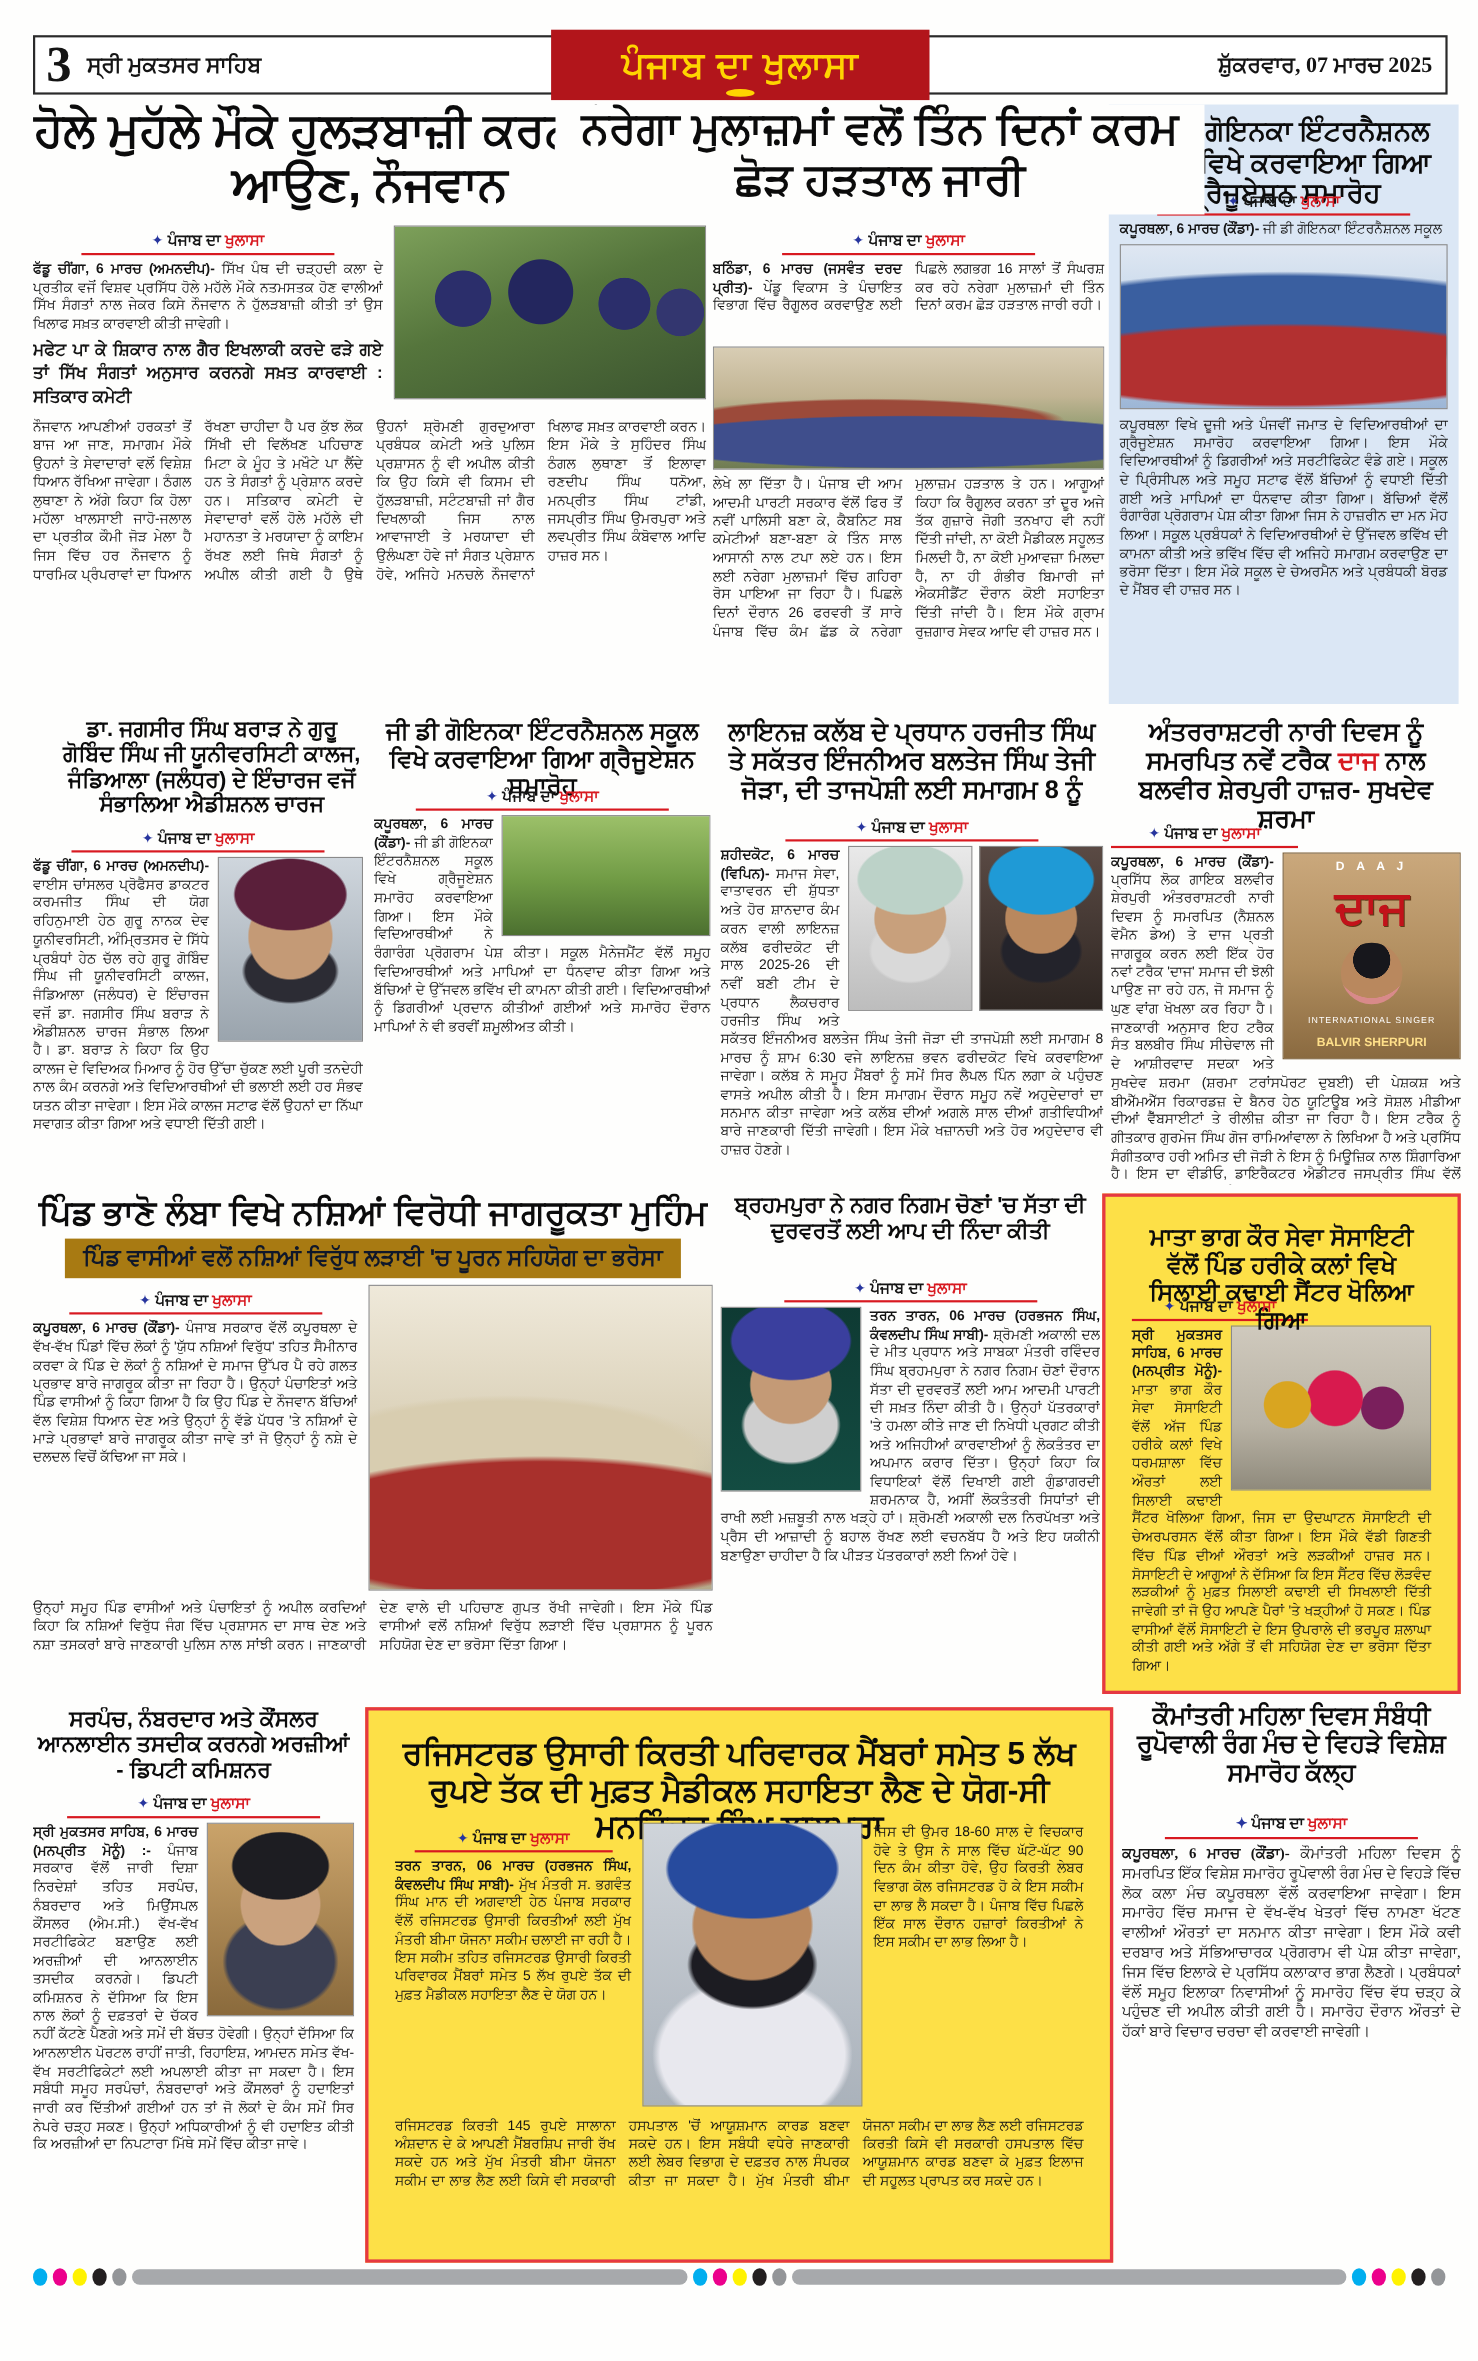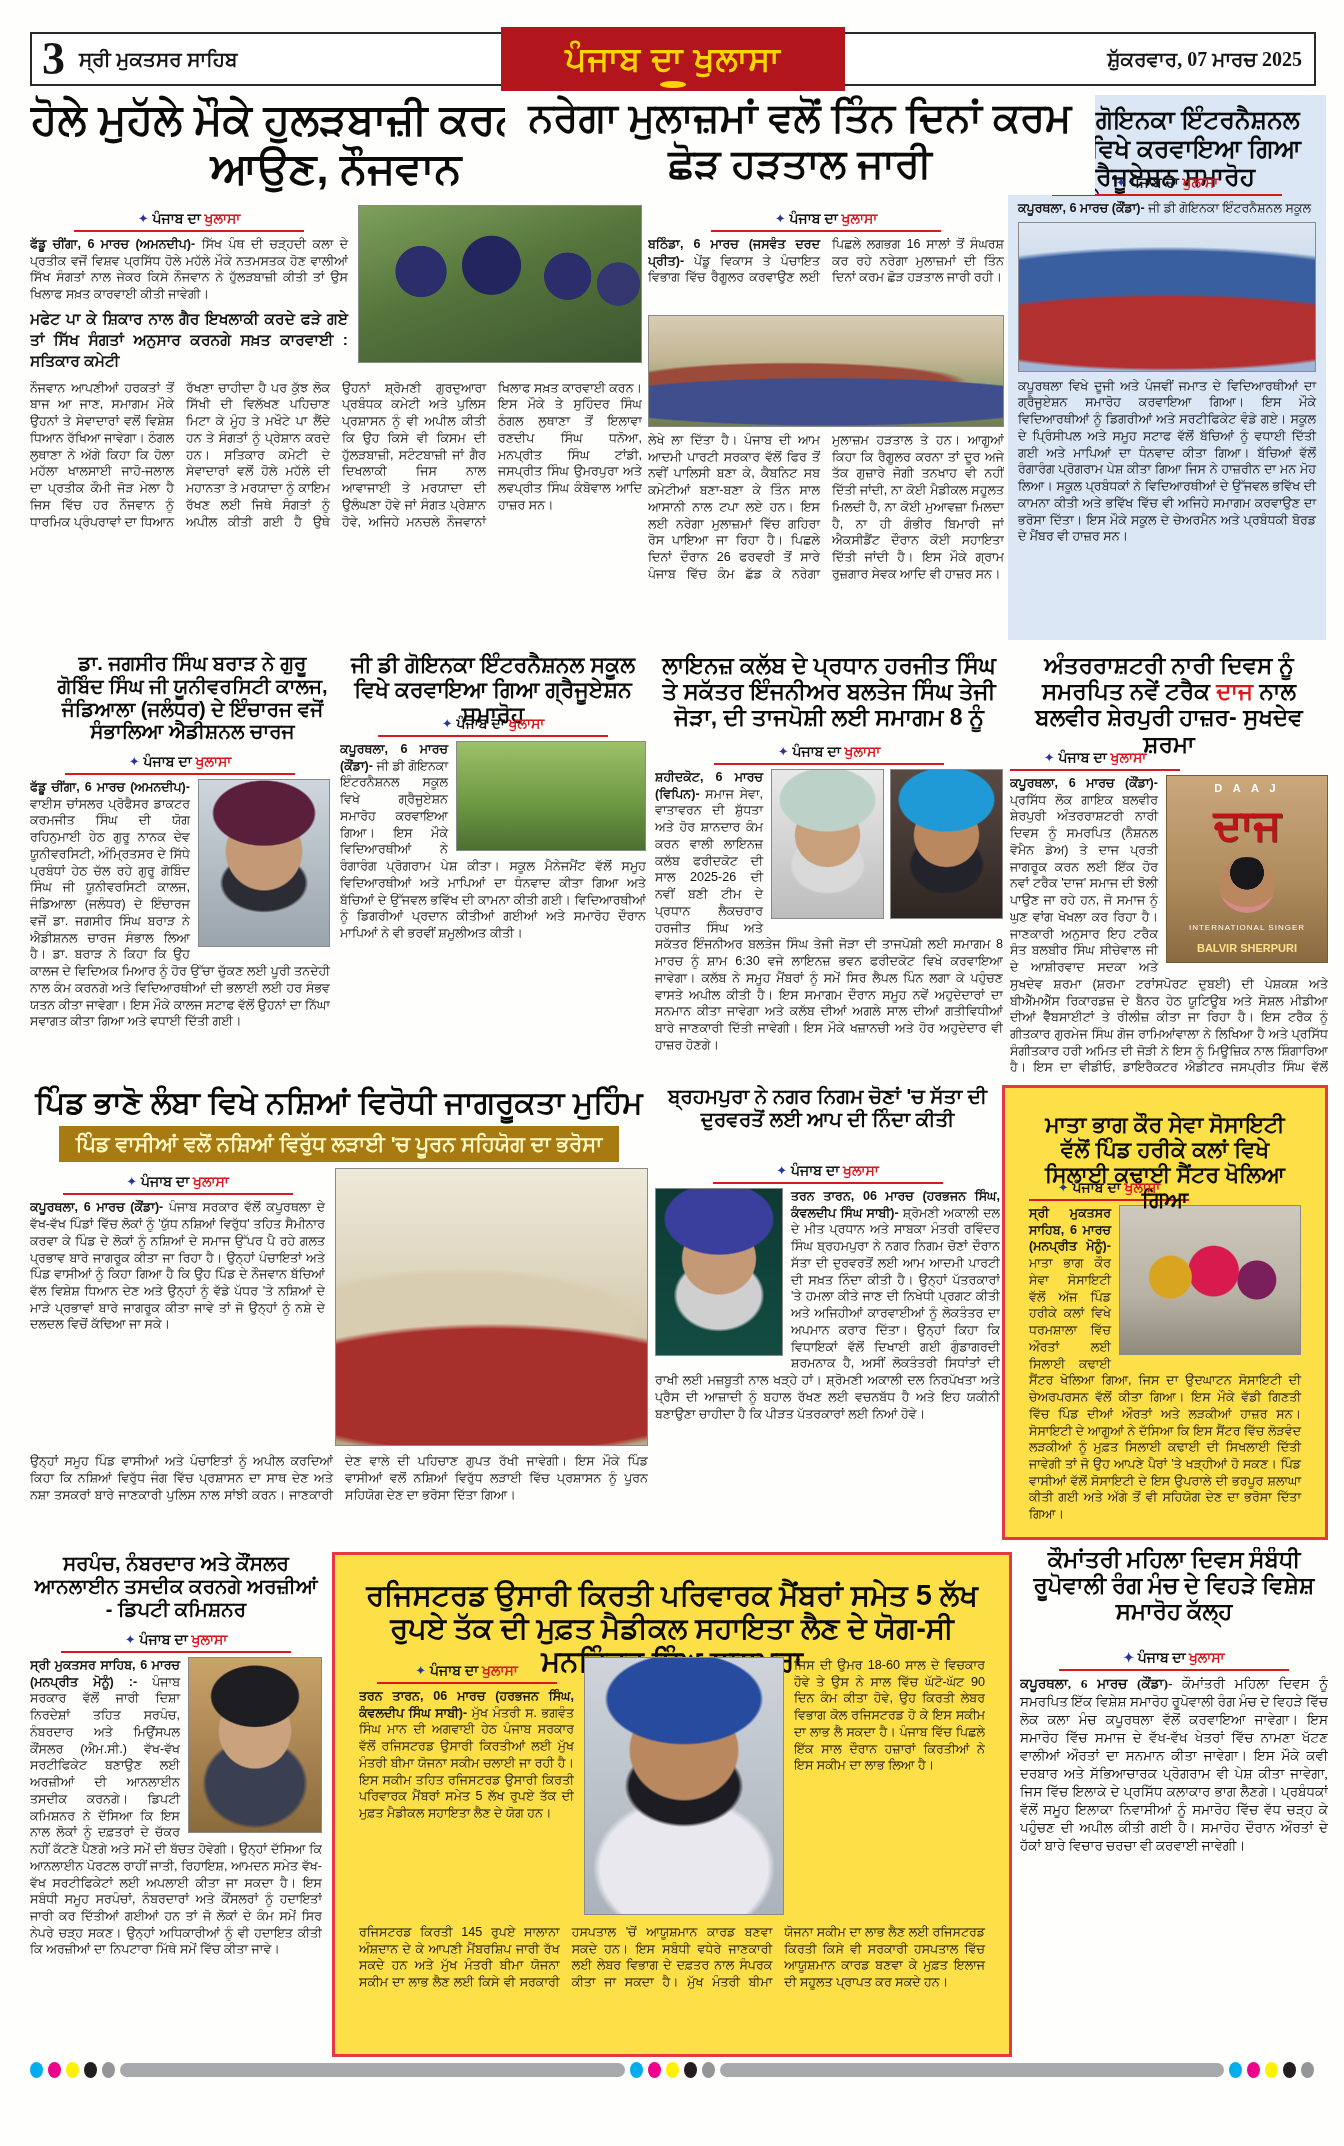--- a/index.html
+++ b/index.html
@@ -26,21 +26,21 @@
           font-weight:bold;border-bottom:2.5px solid #d81920;padding-bottom:3px;white-space:nowrap;}
   .byline .star{color:#27359e;font-size:13px;}
   .byline .red{color:#d81920;}
   .body-text{font-size:12.6px;line-height:1.33;text-align:justify;}
   .dateline{font-weight:bold;}
   .photo{border:1px solid #8a8a8a;box-sizing:border-box;}
   .cols2{column-count:2;column-gap:12px;}
   .cols3{column-count:3;column-gap:12px;}
   .cols4{column-count:4;column-gap:12px;}
   .inset{font-size:15.5px;font-weight:bold;line-height:1.35;text-align:justify;margin-top:6px;}
-  .subhead-gold{background:#a87a12;color:#fef9c3;font-size:21px;font-weight:bold;text-align:center;
+  .subhead-gold{background:#a87a12;color:#0f172a;font-size:21px;font-weight:bold;text-align:center;
                 padding:6px 8px;margin:6px auto;width:88%;}
   .subhead-purple{background:#8e2d92;color:#fff;font-size:19px;font-weight:bold;text-align:center;
                 padding:5px 8px;margin:6px auto 8px auto;width:96%;border:1px solid #5e1d62;}
   .boxed-red{border:3px solid #e53842;padding:24px;box-sizing:border-box;background:#fde047;}
   
   .ph-nihang{background:
     radial-gradient(circle 26px at 22% 42%,#2b2e6b 97%,transparent),
     radial-gradient(circle 30px at 47% 38%,#23265e 97%,transparent),
     radial-gradient(circle 24px at 74% 45%,#2b2e6b 97%,transparent),
     radial-gradient(circle 22px at 92% 50%,#33366f 97%,transparent),

